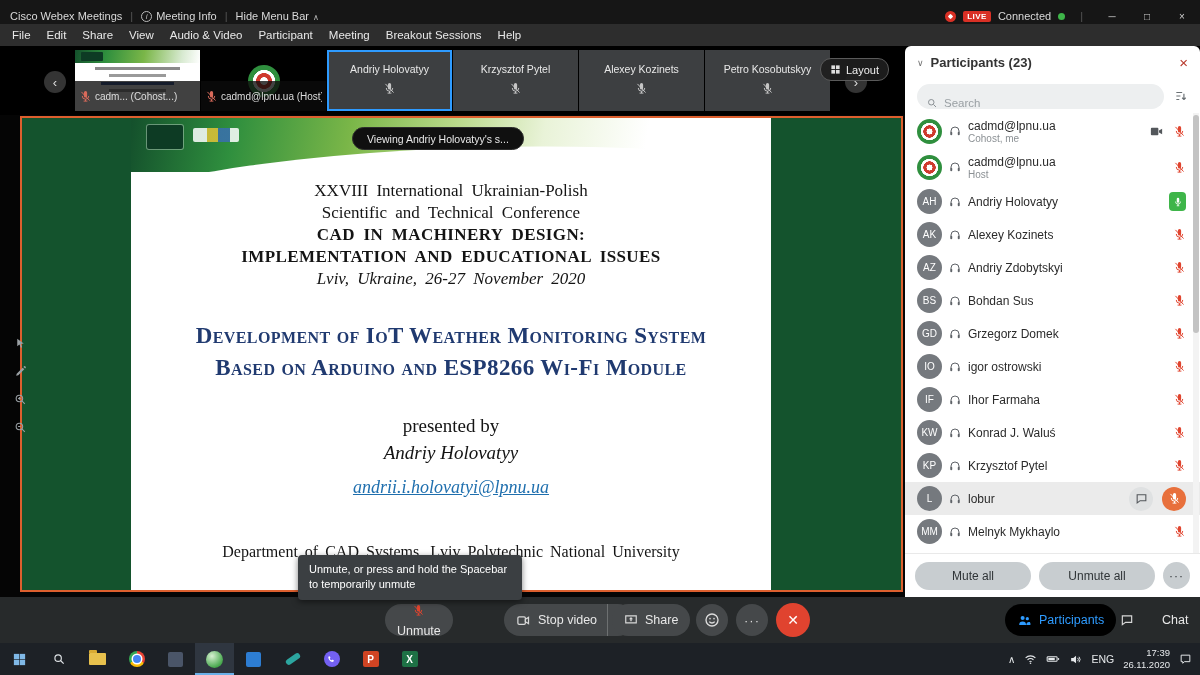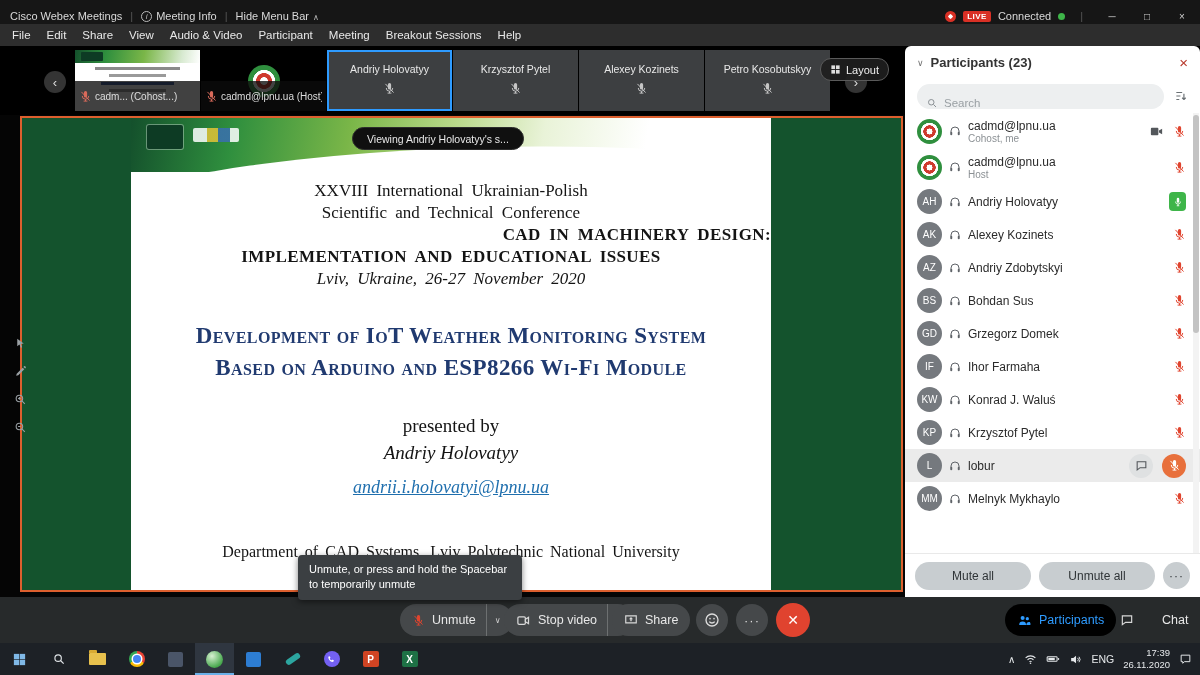--- a/index.html
+++ b/index.html
@@ -55,21 +55,21 @@
   #share-frame{position:absolute;left:20px;top:1px;width:883px;height:476px;border:2px solid var(--share-border,#dd5f2e);background:#14532d;}
   #slide{position:absolute;left:109px;top:0;width:640px;height:472px;background:#fff;font-family:"Liberation Serif",serif;color:#141414;}
   #slide-band{position:absolute;left:0;top:0;width:100%;height:54px;overflow:hidden;background:linear-gradient(100deg,#14502c 0%,#2f8f3e 16%,#7ab648 34%,#b9d98a 50%,#e9f3d8 64%,#fff 80%);}
   #slide-band:after{content:"";position:absolute;left:-8%;top:30px;width:120%;height:60px;background:#fff;border-radius:50% 50% 0 0/100% 100% 0 0;transform:rotate(-2deg);}
   .band-logo{position:absolute;left:16px;top:7px;width:36px;height:24px;background:#0d3b24;border-radius:2px;box-shadow:0 0 0 1px rgba(255,255,255,.35);}
   .band-logo2{position:absolute;left:62px;top:10px;width:46px;height:14px;background:linear-gradient(90deg,#fff 0 30%,#e3c438 30% 55%,#3a6fb0 55% 80%,#fff 80% 100%);border-radius:2px;opacity:.85;}
   .s-line{position:absolute;left:0;right:0;text-align:center;line-height:1.2;}
   .conf{font-size:17px;word-spacing:4px;}
   .conf.b{font-weight:bold;letter-spacing:.4px;}
   .conf.i{font-style:italic;}
-  .c1{top:63px;} .c2{top:85px;} .c3{top:107px;text-align:right;} .c4{top:129px;} .c5{top:151px;}
+  .c1{top:63px;} .c2{top:85px;} .c3{top:107px;} .c4{top:129px;} .c5{top:151px;}
   .big-title{font-size:23px;font-weight:bold;font-variant:small-caps;color:var(--slide-title-blue,#203a70);letter-spacing:.4px;}
   .t1{top:204px;} .t2{top:236px;}
   .pby{top:297px;font-size:19px;}
   .presenter{top:324px;font-size:19px;font-style:italic;}
   .email-line{top:359px;font-size:18px;}
   .email-line span{color:var(--link-blue,#1f6fae);text-decoration:underline;font-style:italic;}
   .dept{top:424px;font-size:16px;word-spacing:3px;}
   #viewing-pill{position:absolute;left:352px;top:12px;height:23px;background:#101010;border:1px solid #2c2c2c;border-radius:12px;color:#e8e8e8;font-size:10.5px;display:flex;align-items:center;padding:0 14px;z-index:5;}
   #anno-bar{position:absolute;left:14px;top:222px;display:flex;flex-direction:column;gap:15px;z-index:6;color:#9aa0a4;}
   .anno-ic{display:inline-flex;}
@@ -107,21 +107,21 @@
   .action-chat{background:#dfe1e2;color:#53575b;}
   .action-mic{background:#e8703c;color:#fff;}
   #p-footer{height:44px;display:flex;align-items:center;gap:8px;padding:0 10px;border-top:1px solid #e9e9e9;flex-shrink:0;}
   .p-footer-btn{flex:1;height:28px;border-radius:14px;background:#c8cdd0;color:#2f3437;font-size:12px;display:flex;align-items:center;justify-content:center;}
   #p-more{width:27px;height:27px;border-radius:50%;background:#c8cdd0;color:#2f3437;display:flex;align-items:center;justify-content:center;font-size:12px;letter-spacing:1px;flex-shrink:0;}
 
   
   #controls{position:absolute;left:0;top:597px;width:1200px;height:46px;background:#272a2b;}
   .ctl-pill{position:absolute;top:7px;height:32px;background:#45484a;border-radius:16px;display:flex;align-items:center;color:#e8e8e8;font-size:12.5px;padding:0 12px;gap:7px;white-space:nowrap;}
   .ctl-chev{border-left:1px solid rgba(255,255,255,.22);padding-left:8px;margin-left:3px;font-size:8px;color:#cfcfcf;align-self:stretch;display:flex;align-items:center;}
-  #btn-unmute{left:400px;}
+  #btn-unmute{left:385px;flex-direction:column;}
   #btn-unmute .mic-muted-ic{color:var(--muted-red,#e0442e);}
   #btn-stopvideo{left:504px;}
   #btn-share{left:612px;}
   .ctl-circle{position:absolute;top:7px;width:32px;height:32px;border-radius:50%;background:#45484a;display:flex;align-items:center;justify-content:center;color:#dcdcdc;}
   #btn-emoji{left:696px;}
   #btn-more{left:736px;font-size:13px;letter-spacing:1px;}
   #btn-leave{left:776px;top:6px;width:34px;height:34px;background:var(--leave-red,#e0432f);color:#fff;font-size:14px;}
   #btn-participants{left:1005px;background:#000000;color:var(--accent-blue,#2e9bff);}
   #btn-chat{left:1108px;background:transparent;gap:28px;}
 
@@ -529,20 +529,43 @@
           <span class="mic-muted-ic">
             <svg viewBox="0 0 24 24" width="13" height="13">
               <path fill="currentColor" d="M12 2a3 3 0 0 0-3 3v6a3 3 0 0 0 6 0V5a3 3 0 0 0-3-3z"></path>
               <path fill="none" stroke="currentColor" stroke-width="1.8" d="M6 11a6 6 0 0 0 12 0M12 17v3.5M8.5 20.5h7"></path>
               <path fill="none" stroke="currentColor" stroke-width="1.8" d="M4.5 3.5l15 16"></path>
             </svg>
           </span>
         </div>
   </div>
 
+  <div class="p-row">
+    <div class="p-avatar">IO</div>
+    <span class="headset-ic">
+          <svg viewBox="0 0 24 24" width="12" height="12">
+            <path fill="none" stroke="currentColor" stroke-width="2" d="M4 15v-3a8 8 0 0 1 16 0v3"></path>
+            <rect x="2.5" y="13.5" width="4" height="7" rx="2" fill="currentColor"></rect>
+            <rect x="17.5" y="13.5" width="4" height="7" rx="2" fill="currentColor"></rect>
+          </svg>
+        </span>
+    <div class="p-names">
+      <div class="p-name">igor ostrowski</div>
+
+    </div>
+    <div class="p-right">
+          <span class="mic-muted-ic">
+            <svg viewBox="0 0 24 24" width="13" height="13">
+              <path fill="currentColor" d="M12 2a3 3 0 0 0-3 3v6a3 3 0 0 0 6 0V5a3 3 0 0 0-3-3z"></path>
+              <path fill="none" stroke="currentColor" stroke-width="1.8" d="M6 11a6 6 0 0 0 12 0M12 17v3.5M8.5 20.5h7"></path>
+              <path fill="none" stroke="currentColor" stroke-width="1.8" d="M4.5 3.5l15 16"></path>
+            </svg>
+          </span>
+        </div>
+  </div>
 
   <div class="p-row">
     <div class="p-avatar">IF</div>
     <span class="headset-ic">
           <svg viewBox="0 0 24 24" width="12" height="12">
             <path fill="none" stroke="currentColor" stroke-width="2" d="M4 15v-3a8 8 0 0 1 16 0v3"></path>
             <rect x="2.5" y="13.5" width="4" height="7" rx="2" fill="currentColor"></rect>
             <rect x="17.5" y="13.5" width="4" height="7" rx="2" fill="currentColor"></rect>
           </svg>
         </span>

